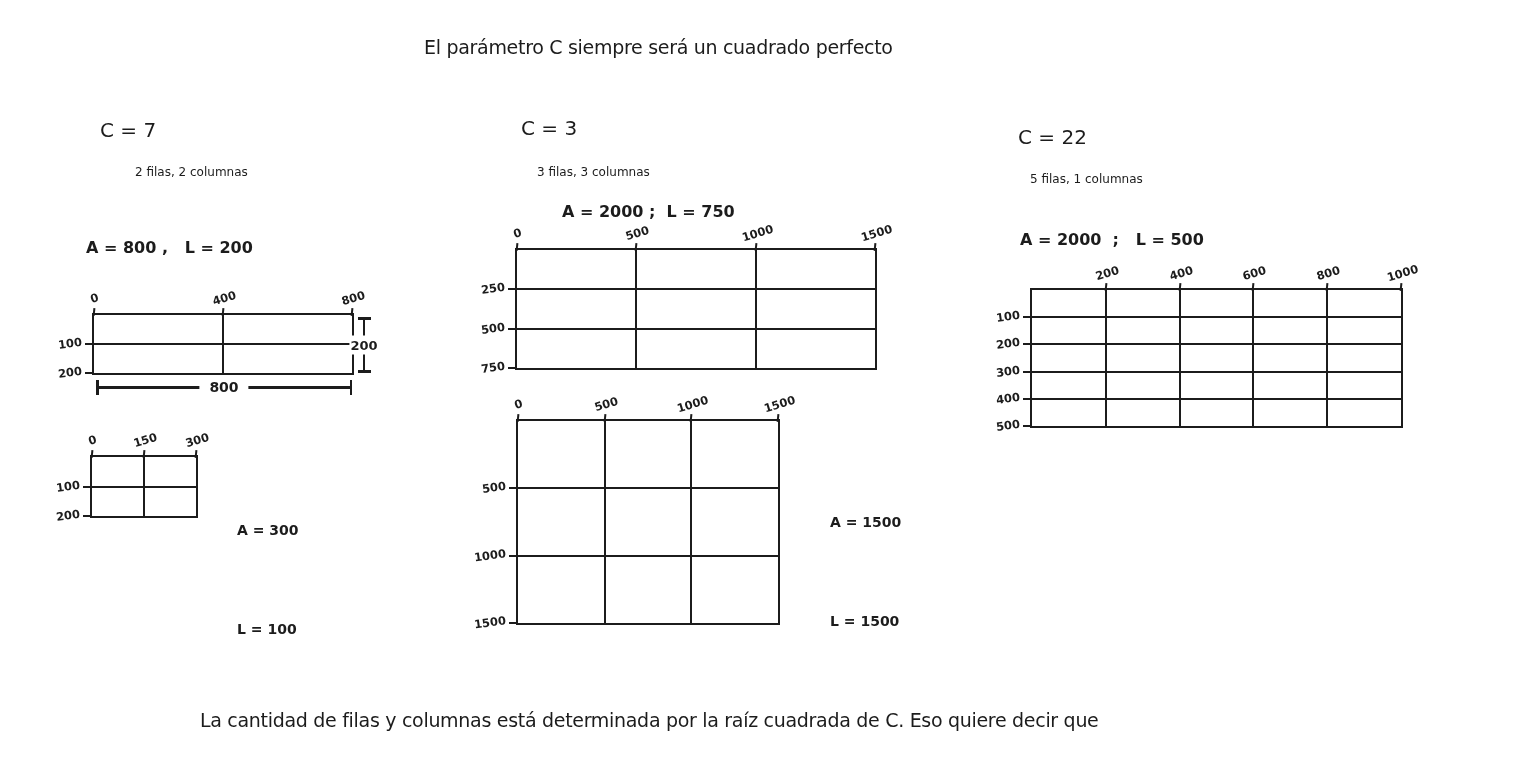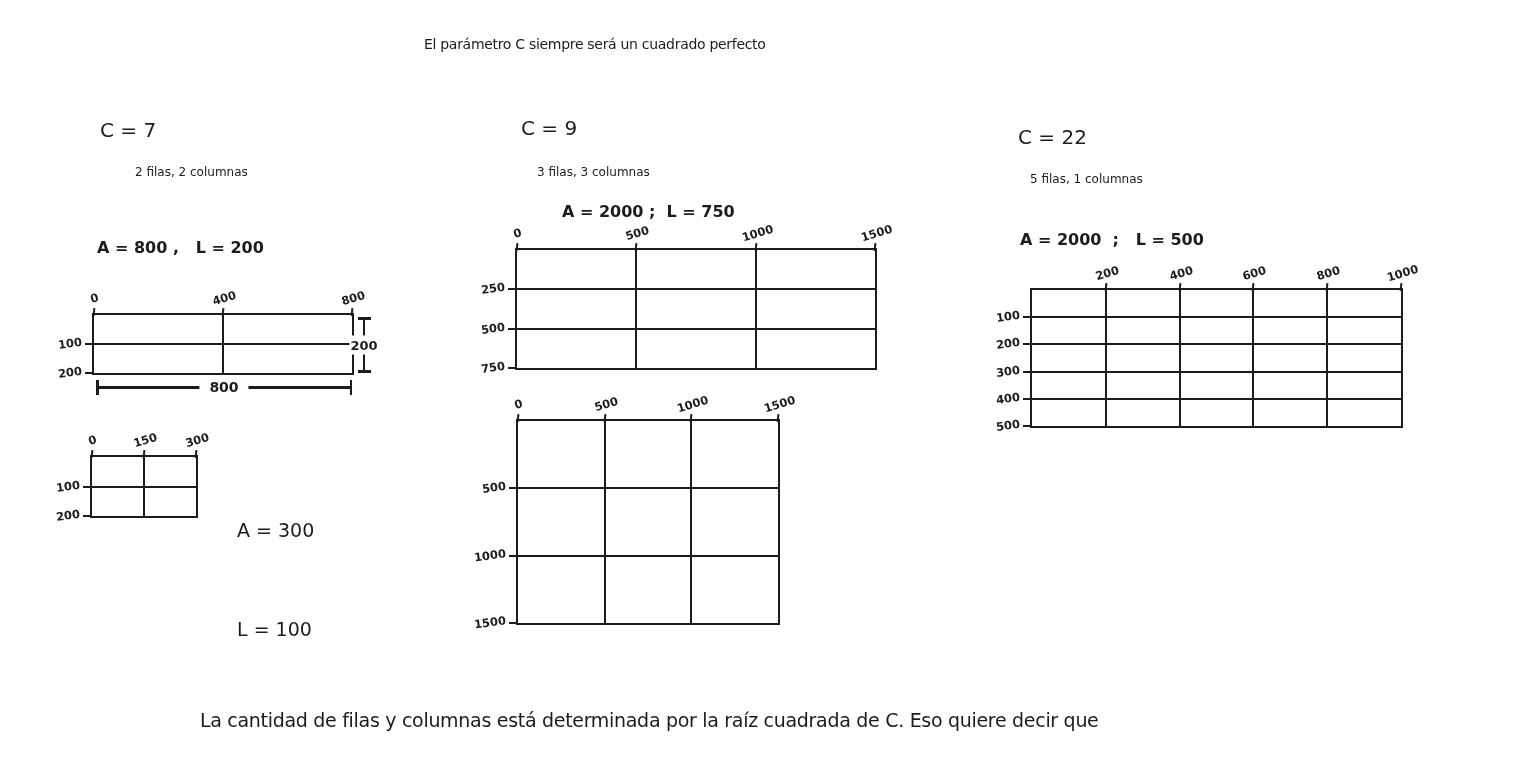--- a/index.html
+++ b/index.html
@@ -9,42 +9,42 @@
   .canvas {
     position: relative;
     width: 1532px;
     height: 757px;
     background: #ffffff;
     overflow: hidden;
   }
   .txt { position: absolute; white-space: pre; color: var(--ink); }
 
   
-  #title   { left: 424px; top: 36px;  font-size: 14px; letter-spacing: -0.3px; }
+  #title   { left: 424px; top: 36px;  font-size: 19px; letter-spacing: -0.3px; }
   #footer  { left: 200px; top: 645px; font-size: 19px; line-height: 30px; letter-spacing: -0.3px; }
 
   
   .c-label      { font-size: 20px; }
   .dims-label   { font-size: 12px; }
   .params-label { font-size: 16px; font-weight: bold; }
 
   #ex0-c      { left: 100px;  top: 118px; }
   #ex0-dims   { left: 135px;  top: 165px; }
-  #ex0-params { left: 97px;   top: 238px; }
+  #ex0-params { left: 86px;   top: 238px; }
 
   #ex1-c      { left: 521px;  top: 116px; }
   #ex1-dims   { left: 537px;  top: 165px; }
   #ex1-params { left: 562px;  top: 202px; }
 
   #ex2-c      { left: 1018px; top: 125px; }
   #ex2-dims   { left: 1030px; top: 172px; }
   #ex2-params { left: 1020px; top: 230px; }
 
   
-  .side-block { font-size: 19px; font-weight: normal; line-height: 33px; }
+  .side-block { font-size: 14px; font-weight: bold; line-height: 33px; }
   #side-c4 { left: 237px; top: 448px; }
   #side-c9 { left: 830px; top: 440px; }
 
   
   .grid-fig { position: absolute; border: 2px solid var(--ink); }
   #g0 { left: 92px;   top: 313px; width: 262px; height: 62px; }
   #g1 { left: 90px;   top: 455px; width: 108px; height: 63px; }
   #g2 { left: 515px;  top: 248px; width: 362px; height: 122px; }
   #g3 { left: 516px;  top: 419px; width: 264px; height: 206px; }
   #g4 { left: 1030px; top: 288px; width: 373px; height: 140px; }
@@ -119,21 +119,21 @@
       <div class="ytick" style="top: 50%;"></div>
       <div class="ylabel" style="top: 50%;">100</div>
       <div class="ytick" style="top: 100%;"></div>
       <div class="ylabel" style="top: 100%;">200</div>
     </div>
   <div class="txt side-block" id="side-c4">
     <div>A = 300</div>
     <div>L = 100</div>
   </div>
 
-  <div class="txt c-label" id="ex1-c">C = 9</div>
+  <div class="txt c-label" id="ex1-c">C = 3</div>
   <div class="txt dims-label" id="ex1-dims">3 filas, 3 columnas</div>
   <div class="txt params-label" id="ex1-params">A = 2000 ;  L = 750</div>
   <div class="grid-fig" id="g2">
       <div class="vline" style="left: 33.3333%;"></div>
       <div class="vline" style="left: 66.6667%;"></div>
       <div class="hline" style="top: 33.3333%;"></div>
       <div class="hline" style="top: 66.6667%;"></div>
       <div class="xtick" style="left: 0%;"></div>
       <div class="xlabel" style="left: 0%;">0</div>
       <div class="xtick" style="left: 33.3333%;"></div>
@@ -162,20 +162,24 @@
       <div class="xlabel" style="left: 66.6667%;">1000</div>
       <div class="xtick" style="left: 100%;"></div>
       <div class="xlabel" style="left: 100%;">1500</div>
       <div class="ytick" style="top: 33.3333%;"></div>
       <div class="ylabel" style="top: 33.3333%;">500</div>
       <div class="ytick" style="top: 66.6667%;"></div>
       <div class="ylabel" style="top: 66.6667%;">1000</div>
       <div class="ytick" style="top: 100%;"></div>
       <div class="ylabel" style="top: 100%;">1500</div>
     </div>
+  <div class="txt side-block" id="side-c9">
+    <div>A = 1500</div>
+    <div>L = 1500</div>
+  </div>
 
   <div class="txt c-label" id="ex2-c">C = 22</div>
   <div class="txt dims-label" id="ex2-dims">5 filas, 1 columnas</div>
   <div class="txt params-label" id="ex2-params">A = 2000  ;   L = 500</div>
   <div class="grid-fig" id="g4">
       <div class="vline" style="left: 20%;"></div>
       <div class="vline" style="left: 40%;"></div>
       <div class="vline" style="left: 60%;"></div>
       <div class="vline" style="left: 80%;"></div>
       <div class="hline" style="top: 20%;"></div>

